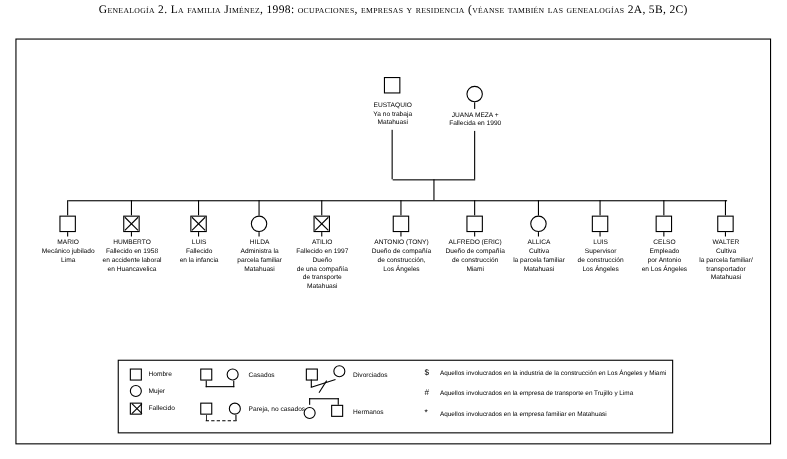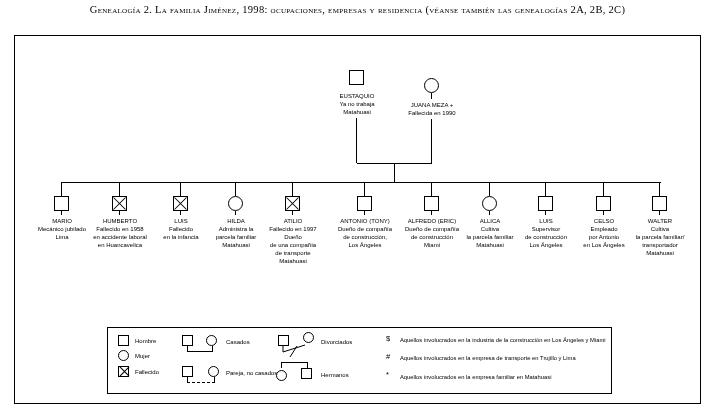--- a/index.html
+++ b/index.html
@@ -39,21 +39,21 @@
   .llabel{position:absolute;font-size:6px;line-height:8px;white-space:nowrap;}
   .bracket-down{position:absolute;border:1px solid #000;border-top:none;height:5px;}
   .bracket-down.dashed{border-bottom-style:dashed;}
   .bracket-up{position:absolute;border:1px solid #000;border-bottom:none;height:5px;}
   .ann-sym{position:absolute;font-size:7.5px;line-height:8px;}
   .ann-text{position:absolute;font-size:5.8px;line-height:8px;white-space:nowrap;}
 </style>
 </head>
 <body>
 
-<div class="title">Genealogía 2. La familia Jiménez, 1998: ocupaciones, empresas y residencia (véanse también las genealogías 2A, 2B, 2C)</div>
+<div class="title">Genealogía 2. La familia Jiménez, 1998: ocupaciones, empresas y residencia (véanse también las genealogías 2A, 5B, 2C)</div>
 
 <div class="box"></div>
 
 <div class="pblock" style="left:322px;top:70px;">
   <div class="symbol" style="left:27px;top:0;"></div>
   <div class="pname" style="top:22px;">EUSTAQUIO</div>
   <div class="pdesc" style="top:30px;">
     <div>Ya no trabaja</div>
     <div>Matahuasi</div>
   </div>

